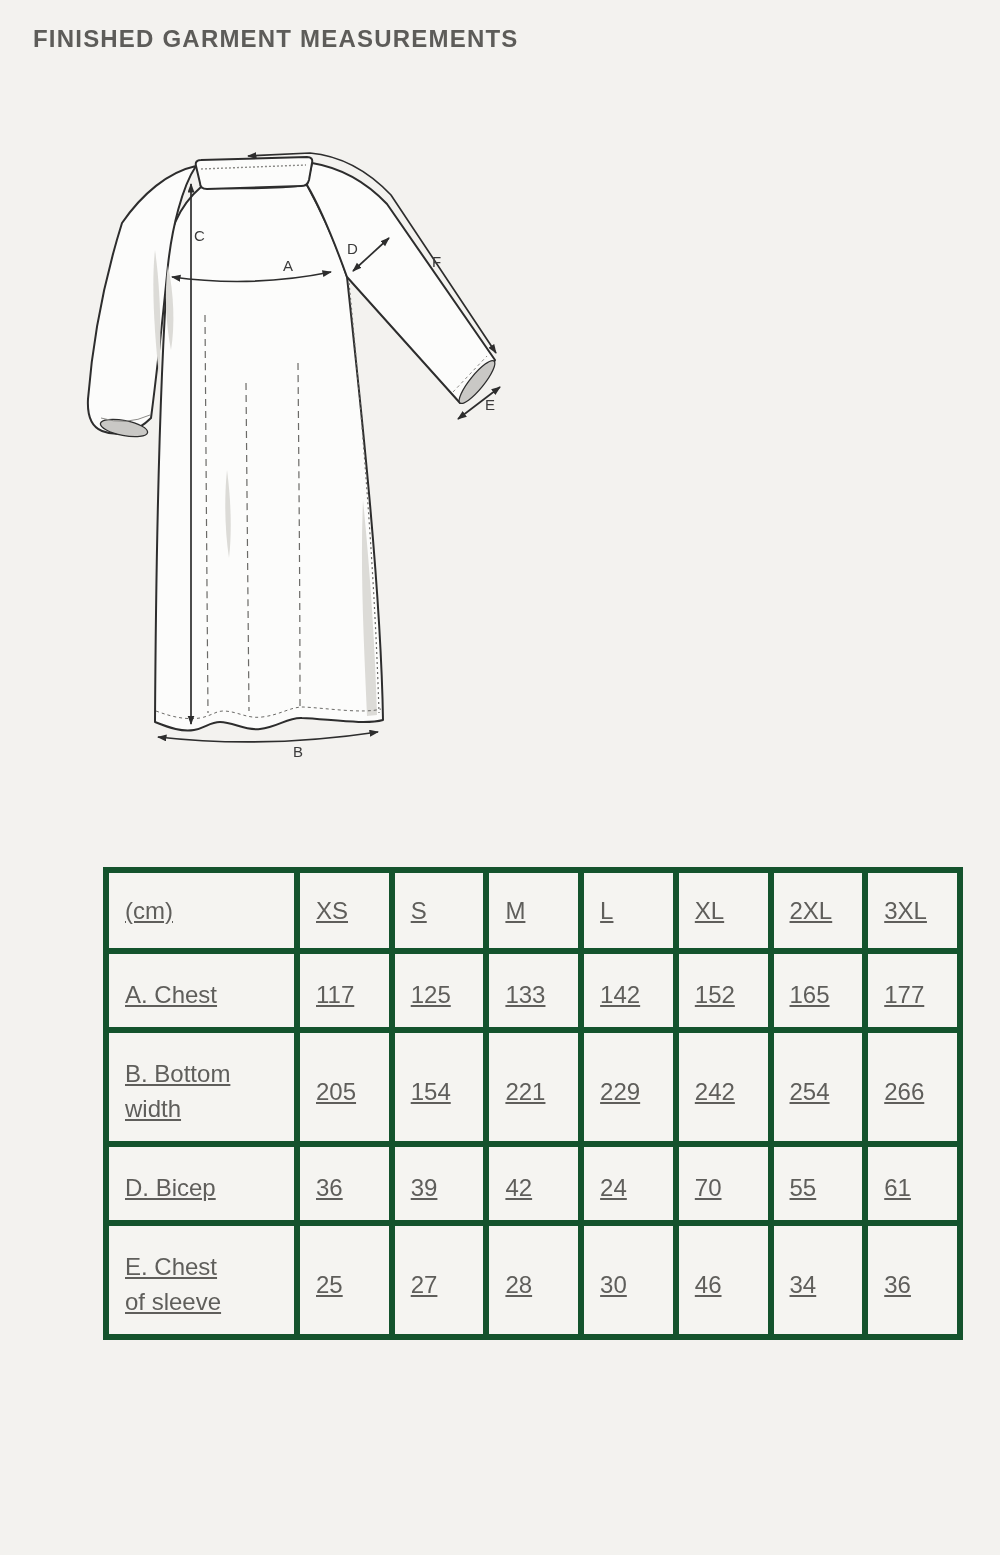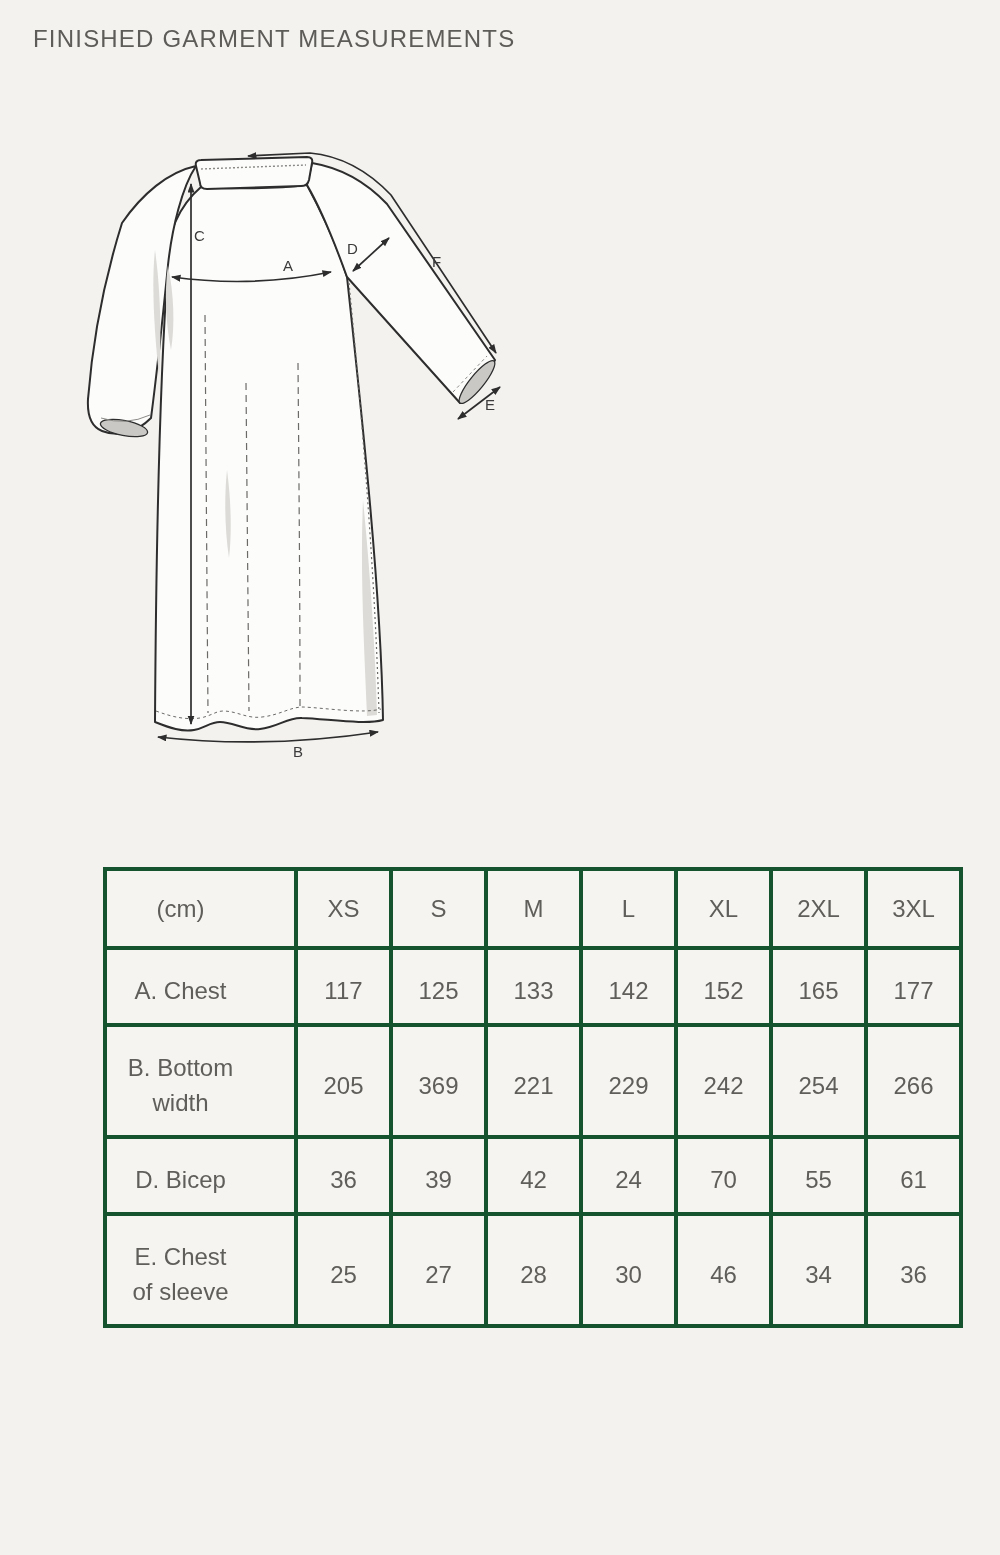--- a/index.html
+++ b/index.html
@@ -14,21 +14,21 @@
     height: 1555px;
     background: #f3f2ef;
     overflow: hidden;
   }
   .page-title {
     position: absolute;
     left: 33px;
     top: 25px;
     margin: 0;
     font-size: 24px;
-    font-weight: 400;
+    font-weight: 700;
     letter-spacing: 1.2px;
     color: #5d5c59;
     white-space: nowrap;
   }
   .diagram {
     position: absolute;
     left: 60px;
     top: 125px;
     width: 460px;
     height: 650px;
@@ -40,26 +40,27 @@
     left: 103px;
     top: 867px;
     width: 860px;
     border-collapse: collapse;
     table-layout: fixed;
     background: #f5f4f1;
     color: #5f5e5b;
     font-size: 24px;
   }
   .size-table th, .size-table td {
-    border: 4px solid #14532d;
+    border: 6px solid #14532d;
     font-weight: 400;
-    text-align: center;
+    text-align: left;
     vertical-align: middle;
     padding: 20px 16px;
     line-height: 35px;
+    text-decoration: underline;
   }
   .size-table td { padding-top: 23px; padding-bottom: 15px; }
   .size-table .label-col { width: 191px; }
   .size-table th:first-child, .size-table td:first-child {
     padding-right: 56px;
   }
 </style>
 </head>
 <body>
 
@@ -188,21 +189,21 @@
         <td>125</td>
         <td>133</td>
         <td>142</td>
         <td>152</td>
         <td>165</td>
         <td>177</td>
       </tr>
       <tr>
         <td>B. Bottom width</td>
         <td>205</td>
-        <td>369</td>
+        <td>154</td>
         <td>221</td>
         <td>229</td>
         <td>242</td>
         <td>254</td>
         <td>266</td>
       </tr>
       <tr>
         <td>D. Bicep</td>
         <td>36</td>
         <td>39</td>

